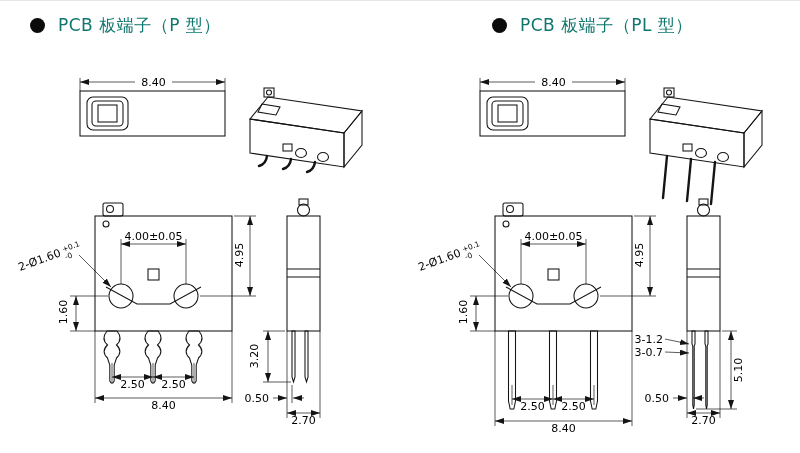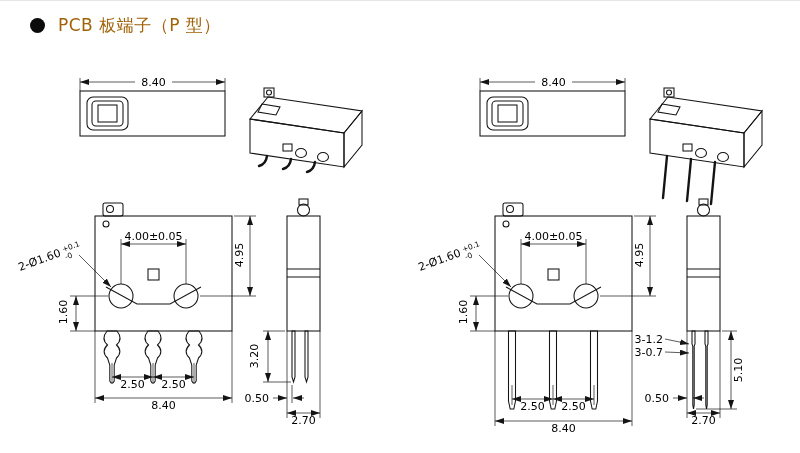--- a/index.html
+++ b/index.html
@@ -1,39 +1,43 @@
 <!DOCTYPE html>
 <html><head>
 <meta charset="utf-8">
 <style>
   html,body{margin:0;padding:0;background:#fff;}
   .page{position:relative;width:800px;height:453px;background:#ffffff;overflow:hidden;
         border-top:1px solid #e6e6e6;border-right:1px solid #e6e6e6;
         font-family:"DejaVu Sans", sans-serif;}
-  .hdr{position:absolute;top:13px;display:flex;align-items:center;gap:13px;color:#a16207;}
+  .hdr{position:absolute;top:13px;display:flex;align-items:center;gap:13px;color:#0f766e;}
   .hdr .bullet{width:15px;height:15px;border-radius:50%;background:#0b0b0b;flex:0 0 auto;}
   .hdr .title{font-size:17px;font-weight:500;letter-spacing:.5px;white-space:nowrap;}
   .draw{position:absolute;left:0;top:40px;}
   svg text{font-family:"DejaVu Sans", sans-serif;}
   .ol{stroke:#141414;stroke-width:1.05;fill:none;stroke-linejoin:miter;stroke-linecap:butt;}
   .ol2{stroke:#141414;stroke-width:2.4;fill:none;stroke-linecap:round;}
   .dl{stroke:#141414;stroke-width:.7;fill:none;}
   .dt{font-size:11px;fill:#000;}
   .dts{font-size:7.5px;fill:#000;}
 </style>
 </head>
 <body>
 
 <div class="page">
 
   <div class="hdr" style="left:30px;">
     <span class="bullet"></span>
     <span class="title">PCB 板端子（P 型）</span>
   </div>
 
+  <div class="hdr" style="left:492px;">
+    <span class="bullet"></span>
+    <span class="title">PCB 板端子（PL 型）</span>
+  </div>
 
   <svg class="draw" width="800" height="413" viewBox="0 0 800 413">
     <defs>
       <marker id="ma" markerUnits="userSpaceOnUse" markerWidth="10" markerHeight="7" refX="9" refY="3" orient="auto">
           <path d="M0,0 L9,3 L0,6 Z" fill="#141414"></path>
         </marker>
       <marker id="mas" markerUnits="userSpaceOnUse" markerWidth="10" markerHeight="7" refX="9" refY="3" orient="auto-start-reverse">
           <path d="M0,0 L9,3 L0,6 Z" fill="#141414"></path>
         </marker>
       <path id="leg-p" d="M-5,290 C-9,295 -9,300 -4.5,304 C-9,308 -9,313 -4.5,317 L-2.2,324 L-2.2,340 Q0,344.5 2.2,340 L2.2,324 L4.5,317 C9,313 9,308 4.5,304 C9,300 9,295 5,290 Z" stroke="#141414" stroke-width="1.05" fill="none"></path>

